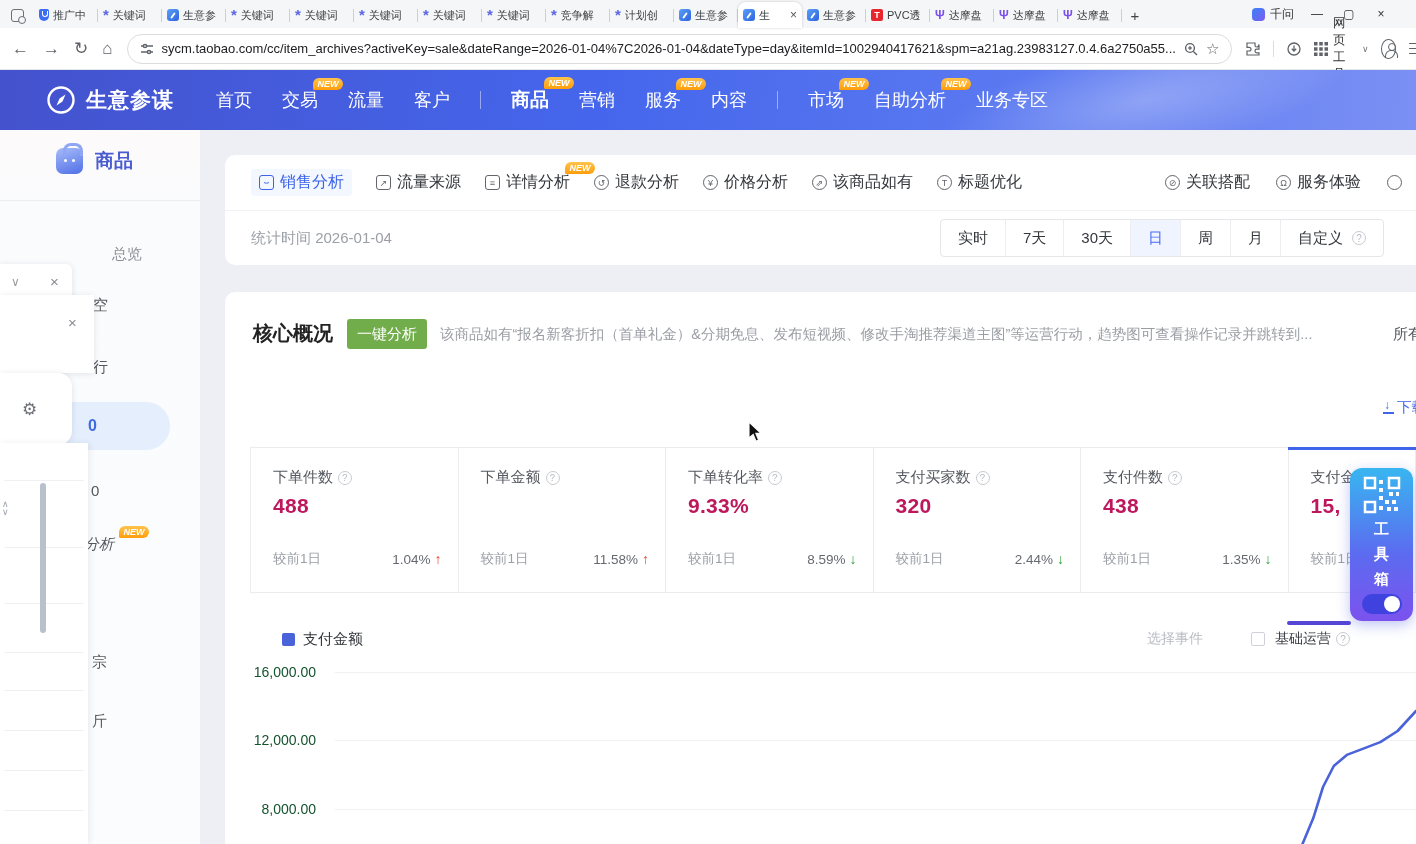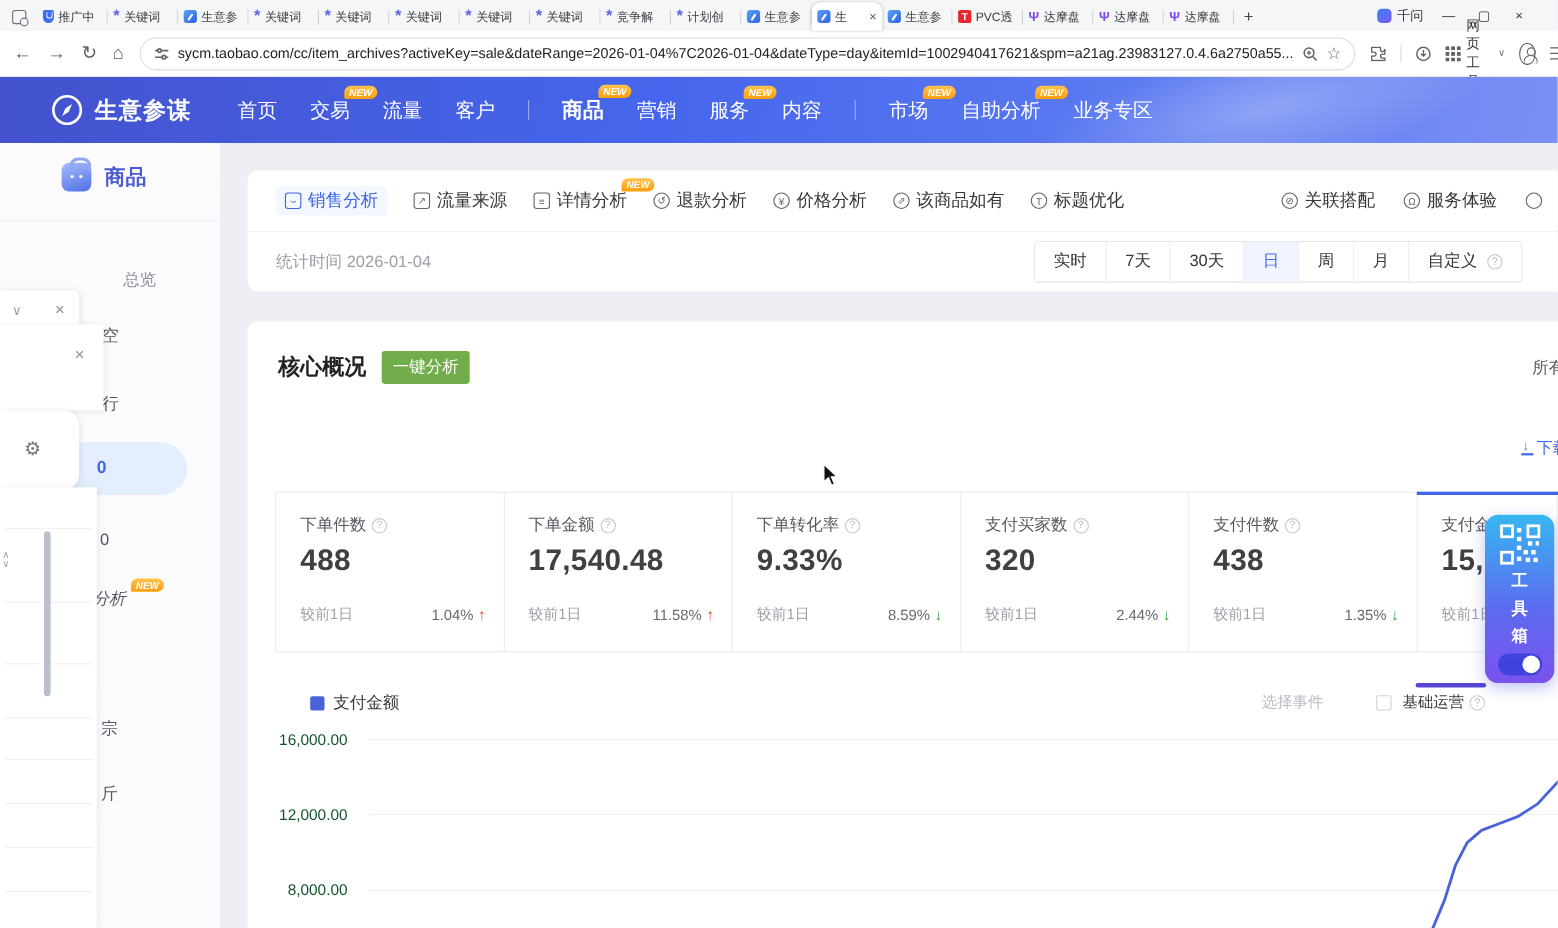--- a/index.html
+++ b/index.html
@@ -129,21 +129,21 @@
   .dl-ic { display:inline-block; width:11px; height:11px; position:relative; }
   .dl-ic::before { content:"↓"; position:absolute; left:1px; top:-4px; font-size:12px; }
   .dl-ic::after { content:""; position:absolute; left:0; bottom:-1px; width:11px; height:1.6px; background:#3f66e8; }
 
   .cards-row { position:absolute; left:25px; top:155px; width:1166px; height:146px; border:1px solid #ececee;
     display:flex; background:#fff; }
   .mcard { width:207.5px; flex:0 0 auto; border-right:1px solid #ececee; padding:20px 20px 0 22px; position:relative; }
   .mcard:last-child { border-right:none; }
   .mcard.selected::before { content:""; position:absolute; left:-1px; top:-1px; right:0; height:3px; background:#3f66e8; }
   .mc-label { font-size:15px; color:#55585e; display:flex; align-items:center;font-family:Liberation Mono, monospace; }
-  .mc-value { margin-top:7px; font-size:27px; font-weight:bold; color:#404040; letter-spacing:.3px; }
+  .mc-value { margin-top:7px; font-size:21px; font-weight:bold; color:#be185d; letter-spacing:.3px; }
   .mc-cmp { position:absolute; left:22px; right:16px; top:102px; display:flex; align-items:center; font-size:13.5px; color:#9b9fa6; }
   .mc-chg { margin-left:auto; color:#666a70; }
   .arr { font-weight:bold; font-size:14px; margin-left:4px; }
   .arr.up { color:#ee3f2e; } .arr.down { color:#2fa53c; }
   .q { display:inline-block; width:14px; height:14px; border:1px solid #c9cbd0; border-radius:50%; color:#b9bcc2;
     font-size:10px; line-height:13px; text-align:center; margin-left:5px; flex:0 0 auto; }
   .val-tail { position:absolute; left:118px; top:48px; font-size:27px; font-weight:bold; color:#2b2e33; }
 
   .scrollbar-h { position:absolute; left:1062px; top:329px; width:64px; height:4px; border-radius:2px; background:#5646d6; }
   .legend-sq { position:absolute; left:57px; top:341px; width:13px; height:13px; border-radius:2px; background:#4a63d8; }
@@ -439,20 +439,21 @@
             <span>自定义</span>
             <span class="q">?</span>
           </div>
       </div>
     </div>
   </div>
 
   <div class="card-main">
     <div class="core-title">核心概况</div>
     <div class="analyze-btn">一键分析</div>
+    <div class="core-desc">该商品如有“报名新客折扣（首单礼金）&amp;分期免息、发布短视频、修改手淘推荐渠道主图”等运营行动，趋势图可查看操作记录并跳转到...</div>
     <div class="core-frag">所有</div>
     <div class="dl-link">
         <span class="dl-ic"></span>
         <span>下载</span>
       </div>
 
     <div class="cards-row">
       <div class="mcard">
         <div class="mc-label">
             <span>下单件数</span>
@@ -463,21 +464,20 @@
             <span>较前1日</span>
             <span class="mc-chg">1.04%</span>
             <span class="arr up">↑</span>
           </div>
       </div>
       <div class="mcard">
         <div class="mc-label">
             <span>下单金额</span>
             <span class="q">?</span>
           </div>
-        <div class="mc-value">17,540.48</div>
         <div class="mc-cmp">
             <span>较前1日</span>
             <span class="mc-chg">11.58%</span>
             <span class="arr up">↑</span>
           </div>
       </div>
       <div class="mcard">
         <div class="mc-label">
             <span>下单转化率</span>
             <span class="q">?</span>

